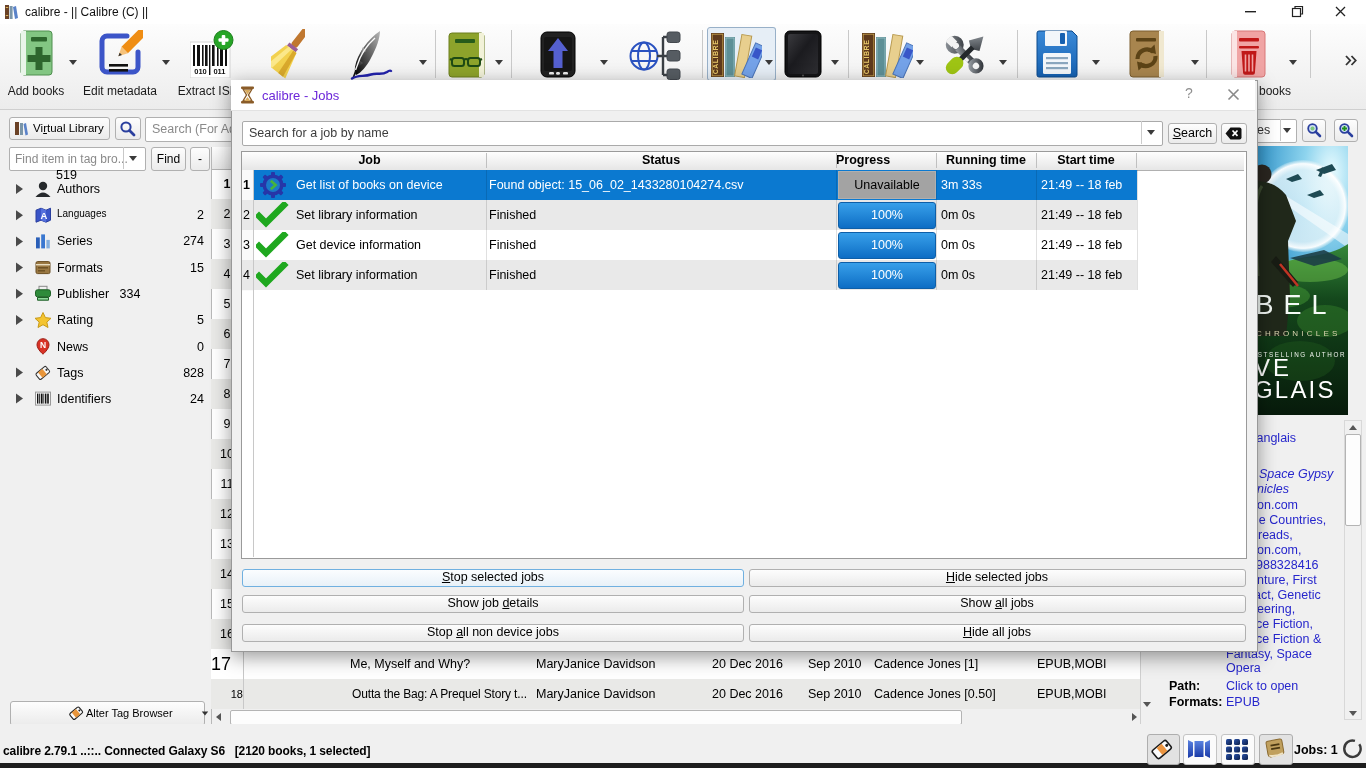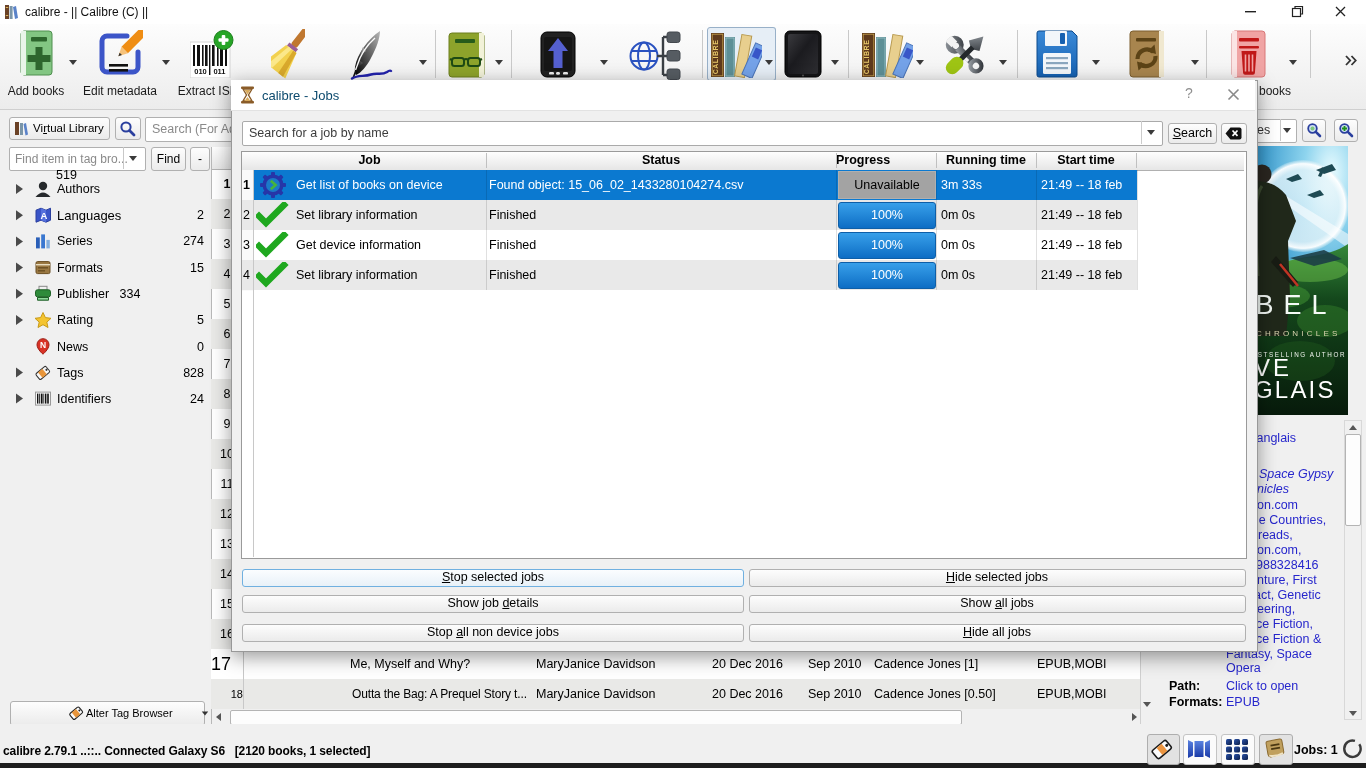--- a/index.html
+++ b/index.html
@@ -374,21 +374,21 @@
         <rect x="4.2" y="3" width="0.8" height="10"></rect>
       <rect x="5.8" y="3" width="1.8" height="10"></rect>
         <rect x="8.4" y="3" width="0.8" height="10"></rect>
       <rect x="10" y="3" width="1.4" height="10"></rect>
         <rect x="12.2" y="3" width="1.6" height="10"></rect>
     </g>
   </g>
 </svg>
 <div class="abs" style="left:57px;top:182px;font-size:12.5px">Authors</div>
 <div class="abs" style="left:56px;top:168px;width:148px;text-align:left;font-size:12.5px">519</div>
-<div class="abs" style="left:57px;top:208px;font-size:13px">Languages</div>
+<div class="abs" style="left:57px;top:208px;font-size:10px">Languages</div>
 <div class="abs" style="left:56px;top:208px;width:148px;text-align:right;font-size:12.5px">2</div>
 <div class="abs" style="left:57px;top:234px;font-size:12.5px">Series</div>
 <div class="abs" style="left:56px;top:234px;width:148px;text-align:right;font-size:12.5px">274</div>
 <div class="abs" style="left:57px;top:261px;font-size:12.5px">Formats</div>
 <div class="abs" style="left:56px;top:261px;width:148px;text-align:right;font-size:12.5px">15</div>
 <div class="abs" style="left:57px;top:287px;font-size:12.5px">Publisher</div>
 <div class="abs" style="left:56px;top:287px;width:148px;text-align:center;font-size:12.5px">334</div>
 <div class="abs" style="left:57px;top:313px;font-size:12.5px">Rating</div>
 <div class="abs" style="left:56px;top:313px;width:148px;text-align:right;font-size:12.5px">5</div>
 <div class="abs" style="left:57px;top:340px;font-size:12.5px">News</div>
@@ -639,21 +639,21 @@
 
 <div class="abs" style="left:230.5px;top:80px;width:1025px;height:570px;background:#f0f0f0;border:1px solid #989898;box-shadow:0 5px 18px rgba(0,0,0,0.4)"></div>
 <div class="abs" style="left:231px;top:80px;width:1024px;height:30px;background:#ffffff;border-bottom:1px solid #e2e2e2"></div>
 <svg class="abs" style="left:240px;top:86px" width="15" height="18" viewBox="0 0 15 18">
   <rect x="1" y="0.5" width="13" height="2.4" rx="1" fill="#8a5c28"></rect>
   <rect x="1" y="15.1" width="13" height="2.4" rx="1" fill="#8a5c28"></rect>
   <path d="M3 3 h9 l-3.5 6 3.5 6 h-9 l3.5 -6 z" fill="none" stroke="#8a5c28" stroke-width="1.4"></path>
   <path d="M4.5 4 h6 l-3 4.5 z" fill="#d8aa5c"></path>
   <path d="M7.5 11 l3 4 h-6 z" fill="#d8aa5c"></path>
 </svg>
-<div class="abs" style="left:262px;top:88px;color:#0c4a6e;font-size:13px">calibre - Jobs</div>
+<div class="abs" style="left:262px;top:88px;color:#6d28d9;font-size:13px">calibre - Jobs</div>
 <div class="abs" style="left:1185px;top:85px;color:#909090;font-size:14px">?</div>
 <svg class="abs" style="left:1227px;top:88px" width="13" height="13" viewBox="0 0 13 13">
   <path d="M1.5 1.5 l10 10 M11.5 1.5 l-10 10" stroke="#8a8a8a" stroke-width="1.6"></path>
 </svg>
 
 <div class="abs" style="left:242px;top:121px;width:919px;height:23px;background:#fff;border:1px solid #aaa;border-radius:2px"></div>
 <div class="abs" style="left:249px;top:126px;color:#3c3c3c;font-size:12.5px">Search for a job by name</div>
 <div class="abs" style="left:1141px;top:121px;width:20px;height:23px;border-left:1px solid #ccc"></div>
 <div class="darr" style="left:1147px;top:130px"></div>
 <div class="btn" style="left:1168px;top:123px;width:47px;height:19px;line-height:19px;font-size:12.5px"><u>S</u>earch</div>

